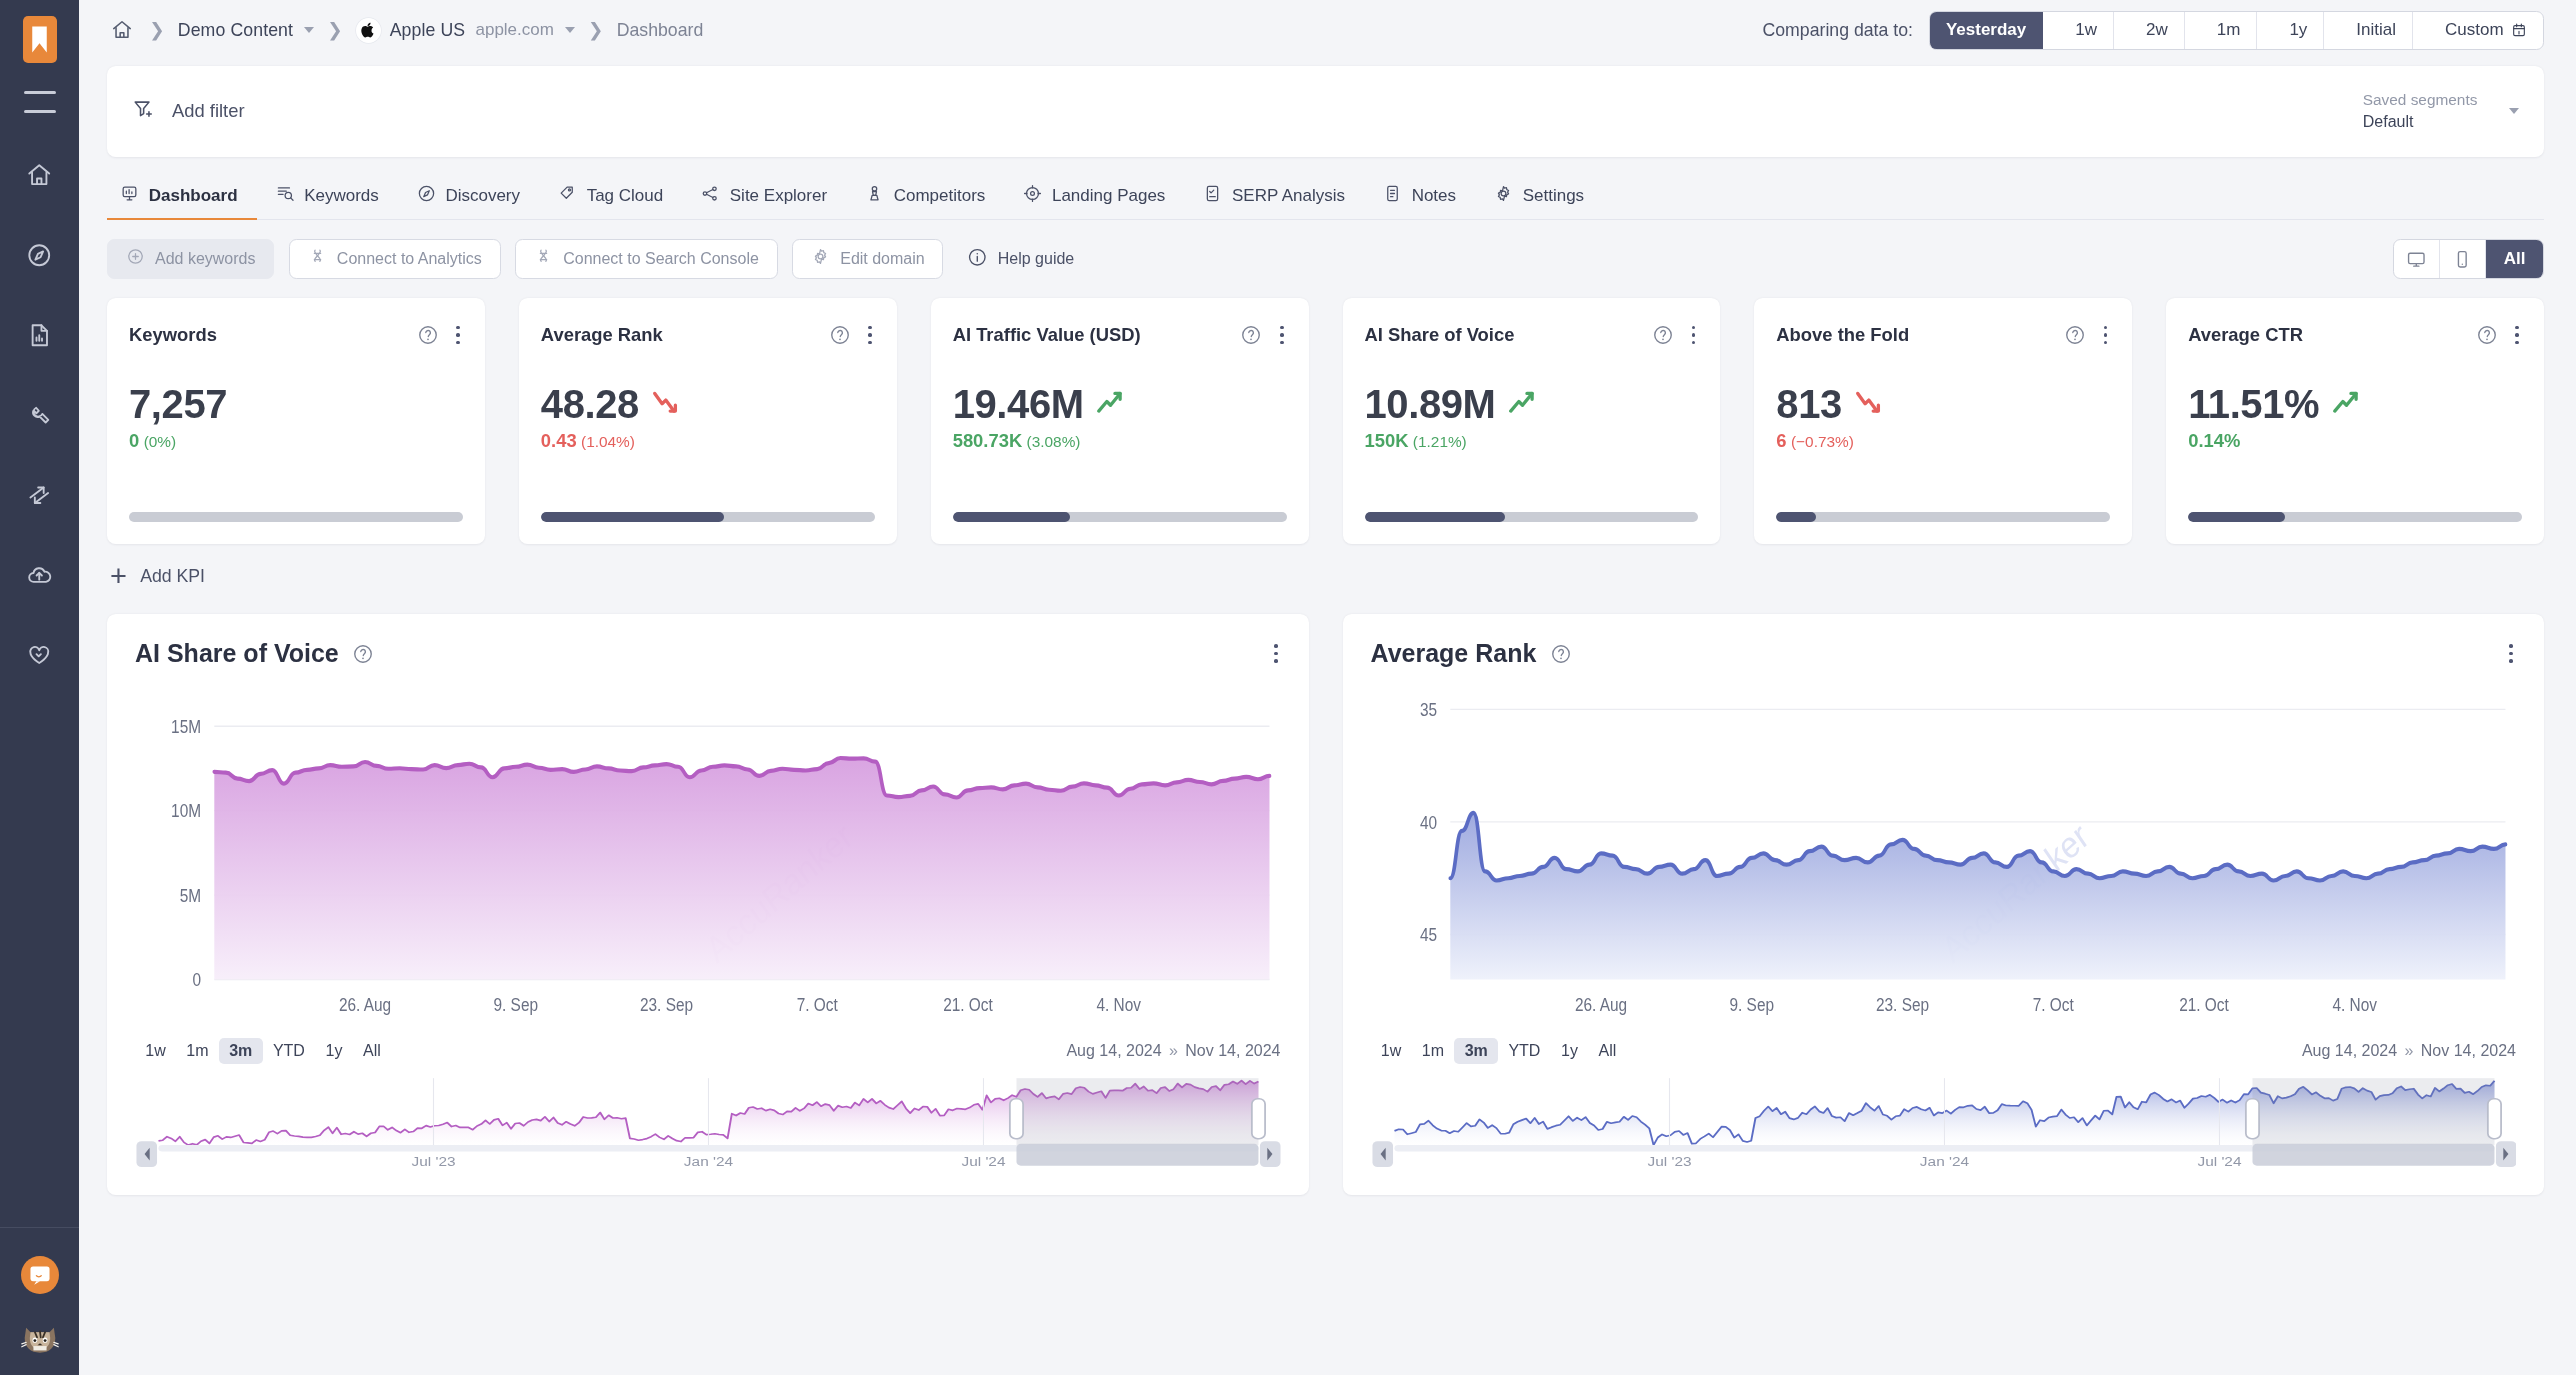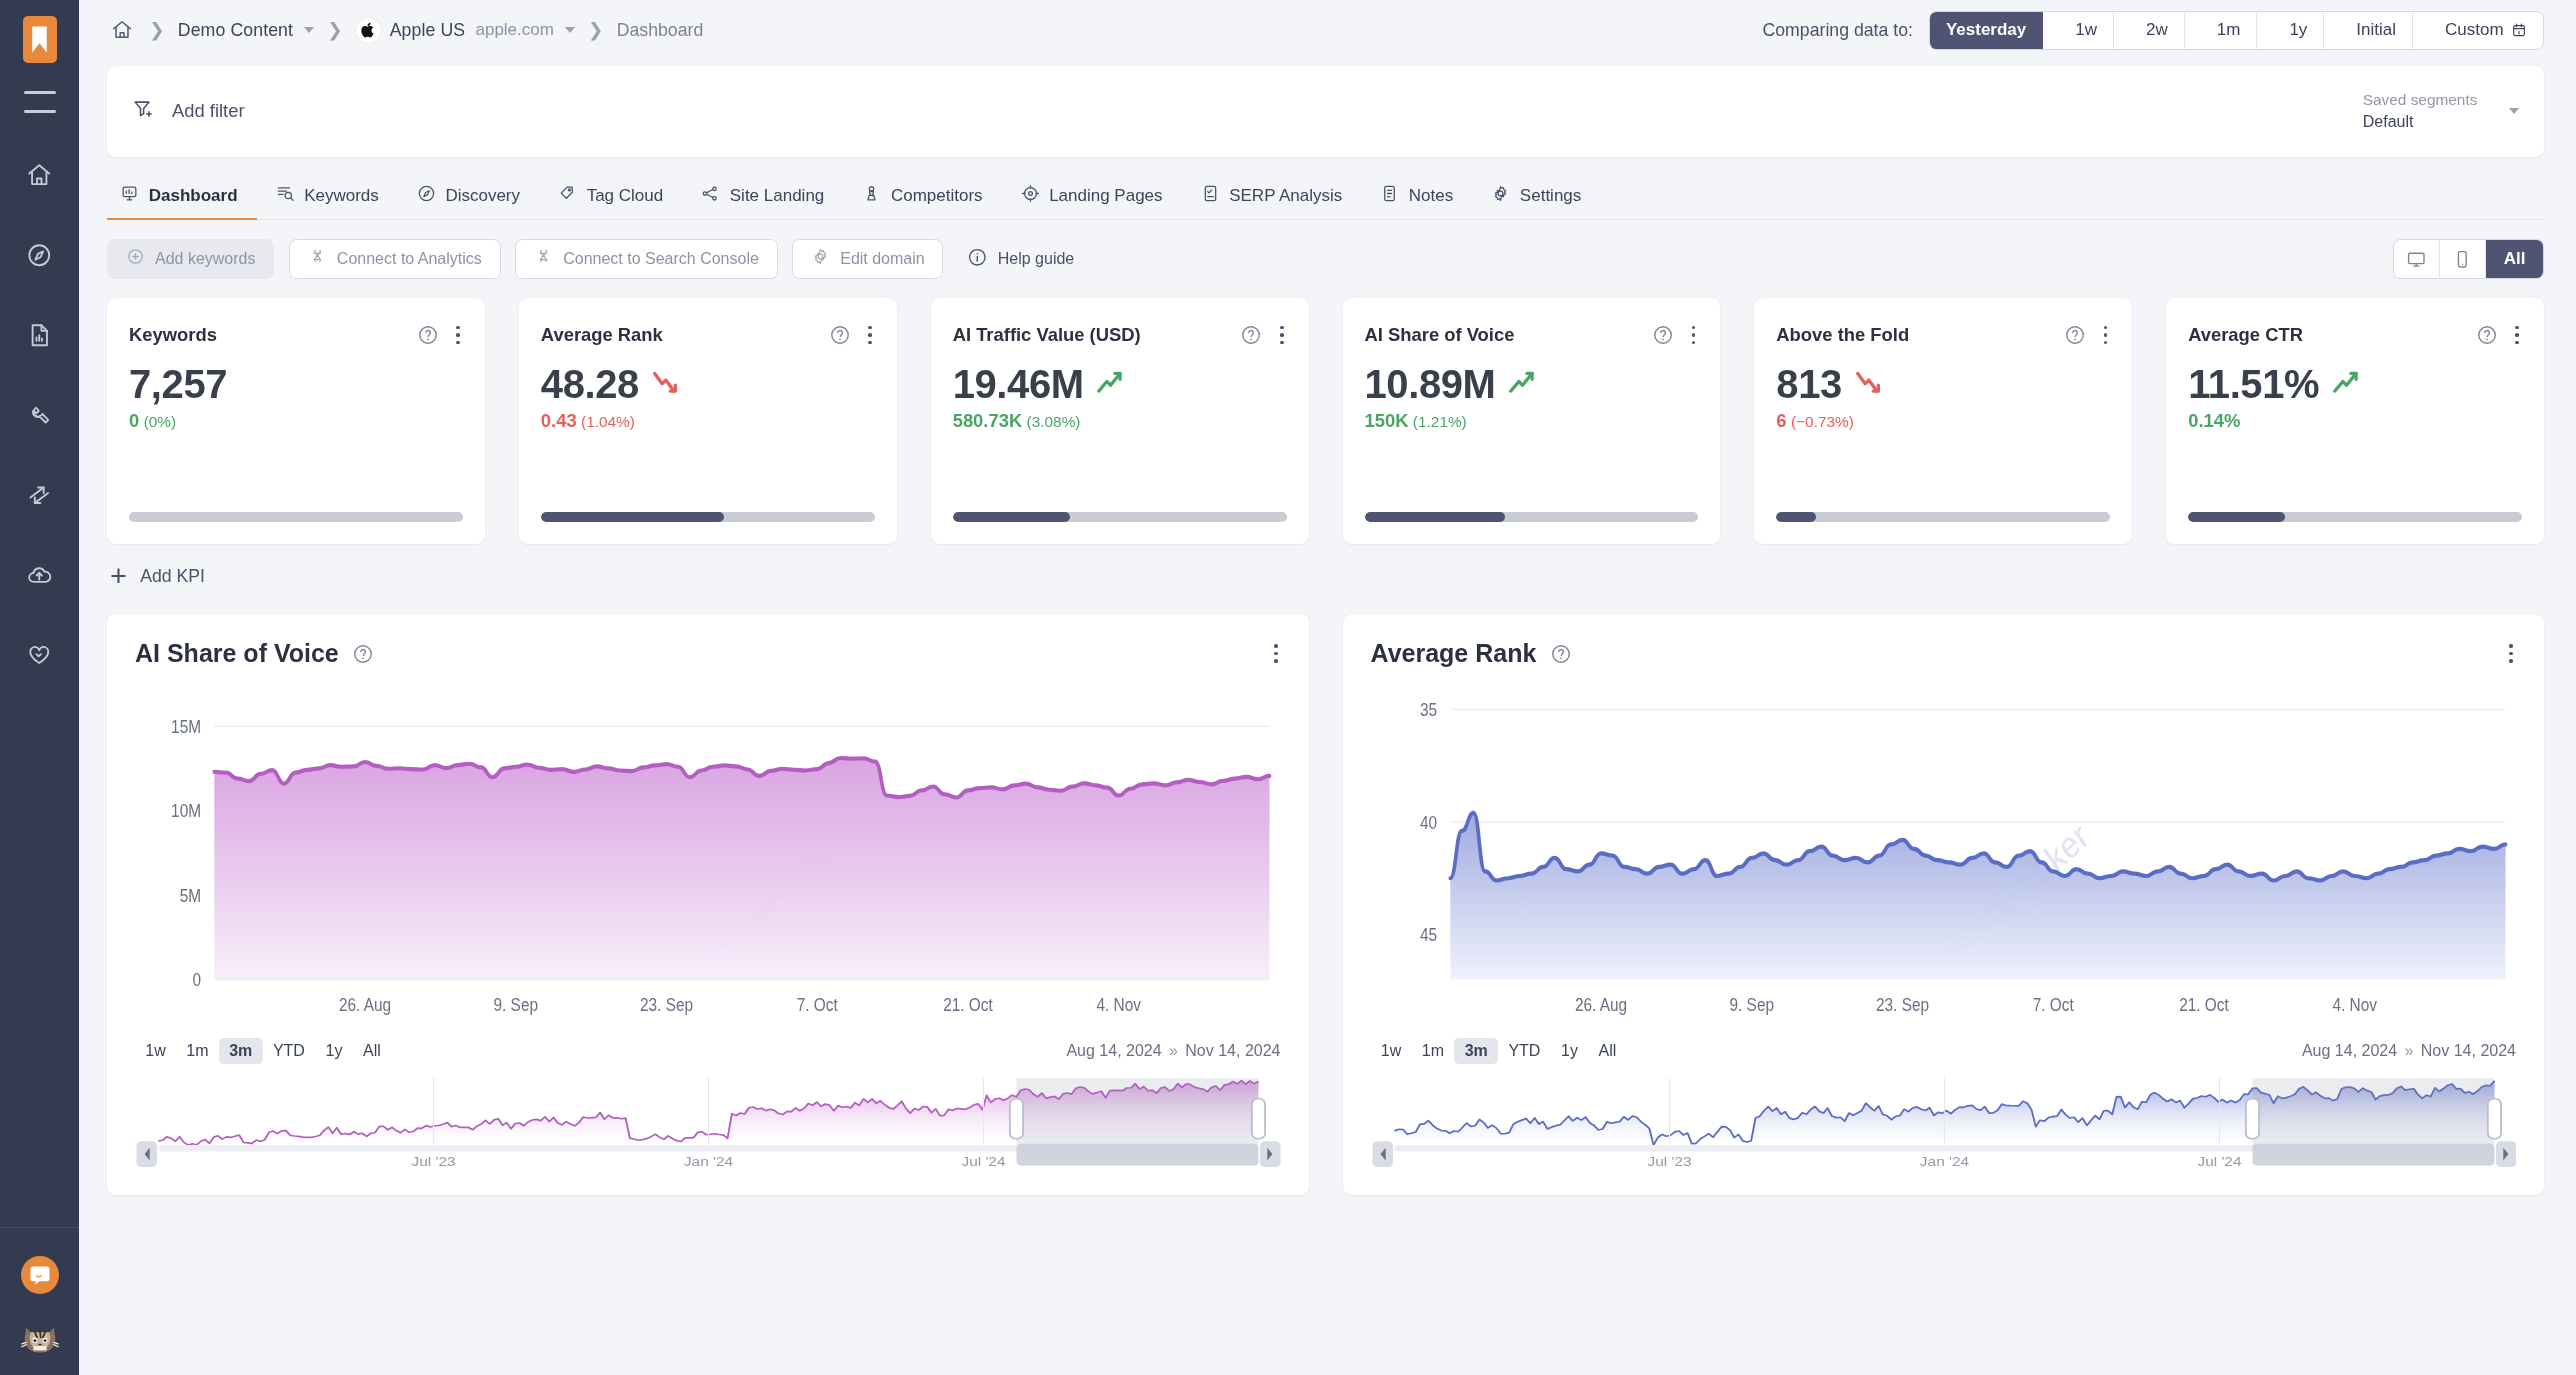--- a/index.html
+++ b/index.html
@@ -104,21 +104,21 @@
   .kpis { margin: 19px 32px 0 28px; display: grid; grid-template-columns: repeat(6, 1fr); gap: 34px; }
   .kpi { background: #fff; border-radius: 8.8px; height: 246px; padding: 25px 22px 22px 22px;
     box-shadow: 0 0.7px 2.2px rgba(30,35,60,.07); display: flex; flex-direction: column; }
   .kpi-head { display: flex; align-items: center; }
   .kpi-title { font-size: 18.4px; color: #2c3142; font-weight: 600; }
   .kpi-head .sp { margin-left: auto; display: flex; align-items: center; gap: 14.7px; }
   .q-ic { width: 22px; height: 22px; cursor: pointer; }
   .q-ic svg { stroke: #7d8394; fill: none; stroke-width: 1.5; }
   .dots { display: flex; flex-direction: column; gap: 3.7px; cursor: pointer; padding: 2.9px; }
   .dots i { width: 3.7px; height: 3.7px; border-radius: 50%; background: #4e5471; display: block; }
-  .kpi-val { margin-top: 17px; display: flex; align-items: center; gap: 11.8px; text-align: center; }
+  .kpi-val { margin-top: 37px; display: flex; align-items: center; gap: 11.8px; text-align: center; }
   .kpi-num { font-size: 40px; color: #3a3f4c; font-weight: 600; letter-spacing: -0.4px; line-height: 1; }
   .kpi-delta { margin-top: 6px; font-size: 18.4px; font-weight: 600; }
   .kpi-delta .pct { font-size: 15.4px; font-weight: 400; margin-left: 4.4px; }
   .kpi-bar { margin-top: auto; height: 10.3px; border-radius: 5.1px; background: #c9ccd4; overflow: hidden; }
   .kpi-bar i { display: block; height: 100%; background: #4e5471; border-radius: 5.1px; }
   .up { color: #4aa564; } .down { color: #e4605c; } .flat { color: #4aa564; }
 
   .addkpi { margin: 17.7px 0 0 31px; display: flex; align-items: center; gap: 13.2px; cursor: pointer; }
   .addkpi span { font-size: 17.7px; color: #4b5167; }
   .addkpi .plus { font-size: 29px; color: #4b5167; font-weight: 300; line-height: 1; }
@@ -327,21 +327,21 @@
           </svg></span>
       <span>Tag Cloud</span>
     </div>
     <div class="tab">
       <span><svg width="19" height="19" viewBox="0 0 24 24">
             <circle cx="5" cy="12" r="2.2"></circle>
             <circle cx="17" cy="6" r="2.2"></circle>
             <circle cx="17" cy="18" r="2.2"></circle>
             <path d="M7 11l8-4M7 13l8 4"></path>
           </svg></span>
-      <span>Site Landing</span>
+      <span>Site Explorer</span>
     </div>
     <div class="tab">
       <span><svg width="19" height="19" viewBox="0 0 24 24">
             <circle cx="12" cy="6" r="2.8"></circle>
             <path d="M9.5 9.5h5l-1 5h-3z"></path>
             <path d="M7.5 20h9l-1.5-5.5h-6z"></path>
           </svg></span>
       <span>Competitors</span>
     </div>
     <div class="tab">

